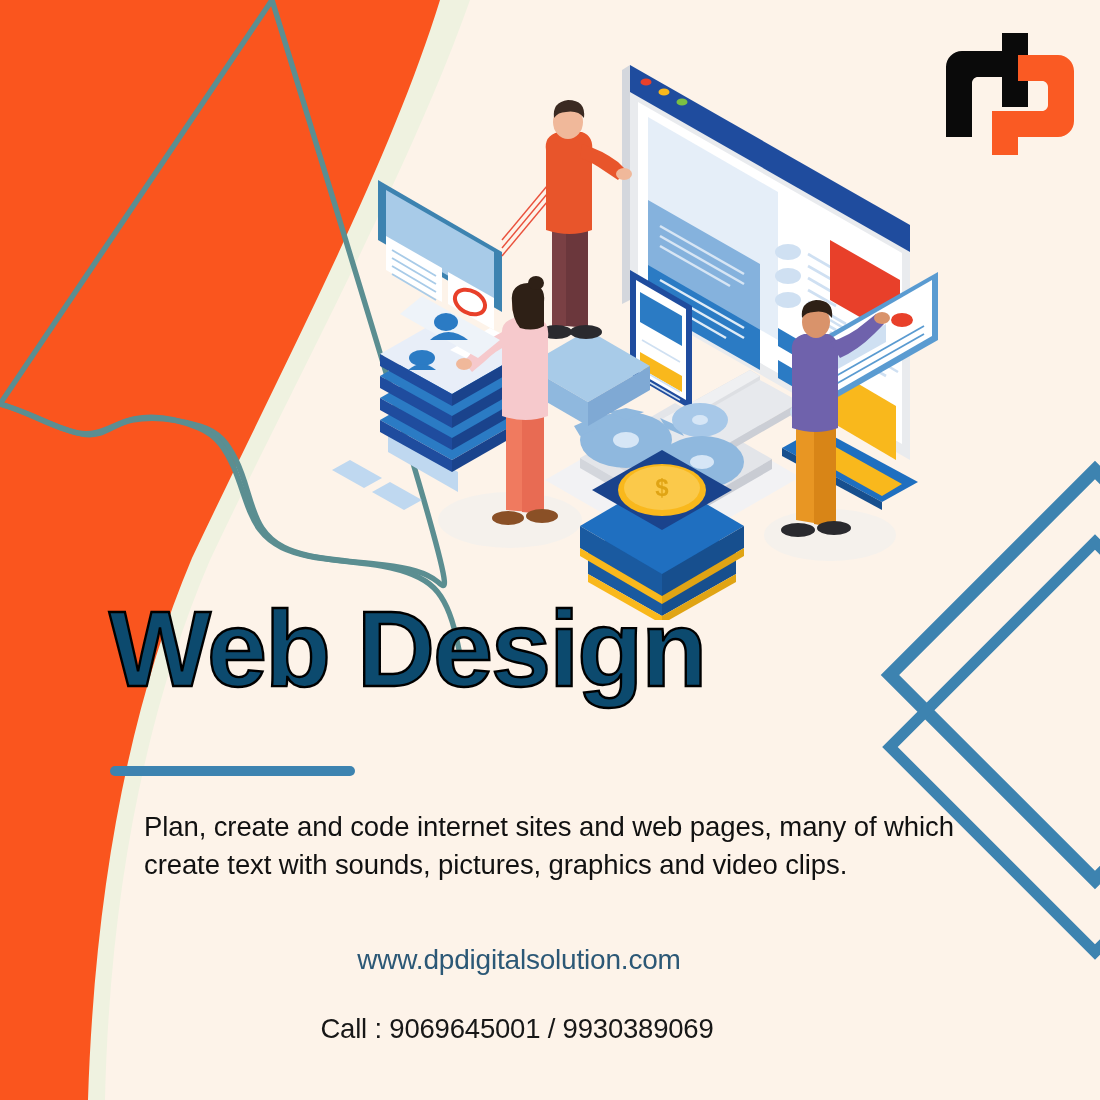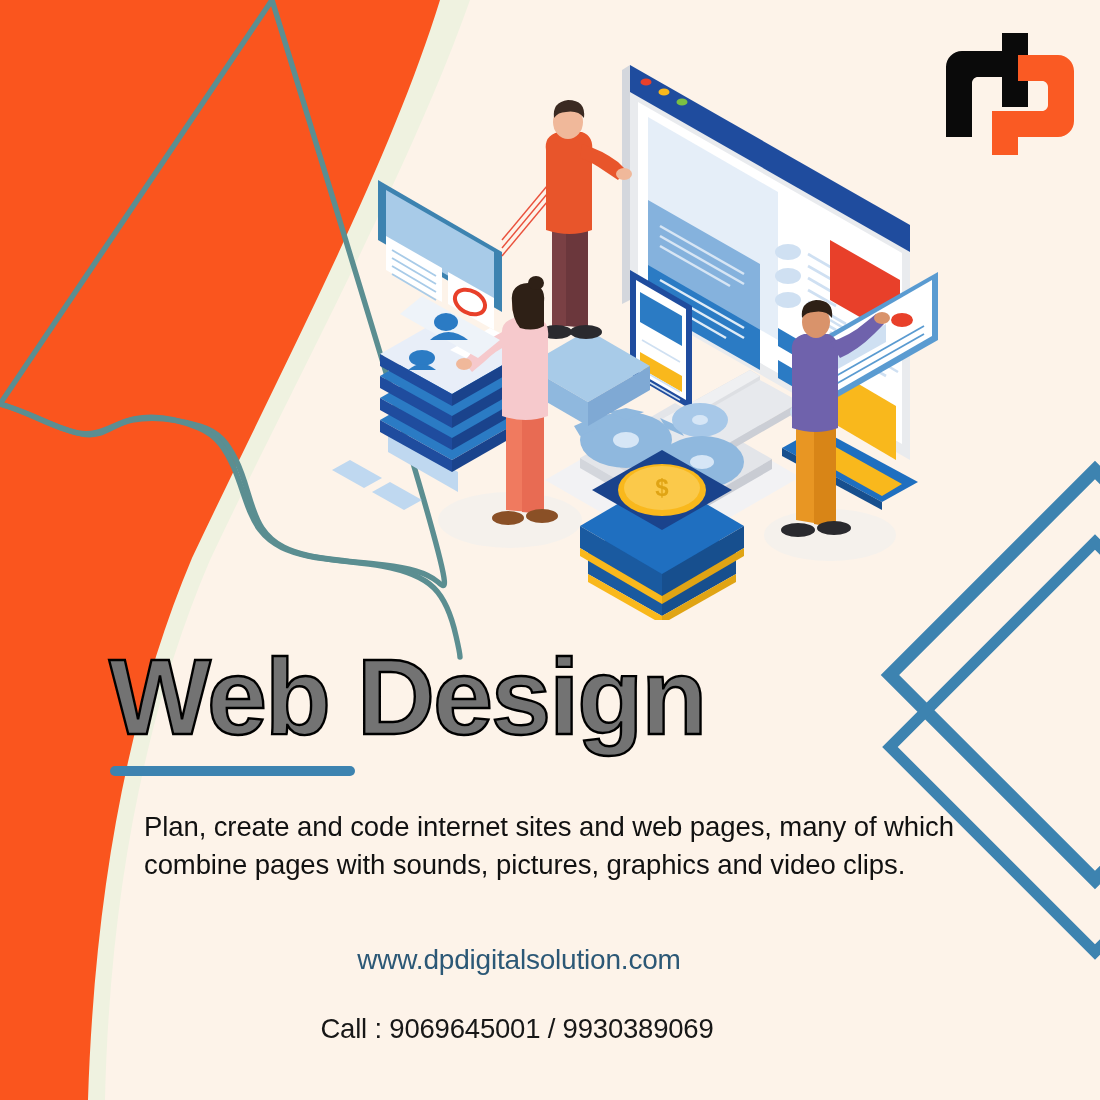--- a/index.html
+++ b/index.html
@@ -41,27 +41,27 @@
     top: 40px;
     left: 330px;
     width: 620px;
     height: 580px;
   }
 
   
   #title {
     position: absolute;
     left: 109px;
-    top: 643px;
+    top: 595px;
     margin: 0;
     font-size: 108px;
     line-height: 1.0;
     font-weight: 700;
     letter-spacing: -2.0px;
-    color: #737373;
+    color: #0c4a6e;
     font-family: "Liberation Sans", sans-serif;
     -webkit-text-stroke: 2.4px #000000;
   }
   #rule {
     position: absolute;
     left: 110px;
     top: 766px;
     width: 245px;
     height: 10px;
     border-radius: 5px;
@@ -400,19 +400,19 @@
       <ellipse cx="486" cy="282" rx="14" ry="16" fill="#D9936B"></ellipse>
       <path d="M 472,278 Q 470,262 486,260 Q 504,260 502,278 Q 496,270 484,272 Q 476,272 472,278 Z" fill="#2E2016"></path>
       <ellipse cx="552" cy="278" rx="8" ry="6" fill="#D9936B"></ellipse>
     </g>
   </svg>
 
   <h1 id="title">Web Design</h1>
 
   <div id="rule"></div>
 
-  <p id="desc">Plan, create and code internet sites and web pages, many of which combine pages with sounds, pictures, graphics and video clips.</p>
+  <p id="desc">Plan, create and code internet sites and web pages, many of which create text with sounds, pictures, graphics and video clips.</p>
 
   <a id="website" href="#">www.dpdigitalsolution.com</a>
 
   <p id="phone">Call : 9069645001 / 9930389069</p>
 
 </div>
 
 </body></html>

